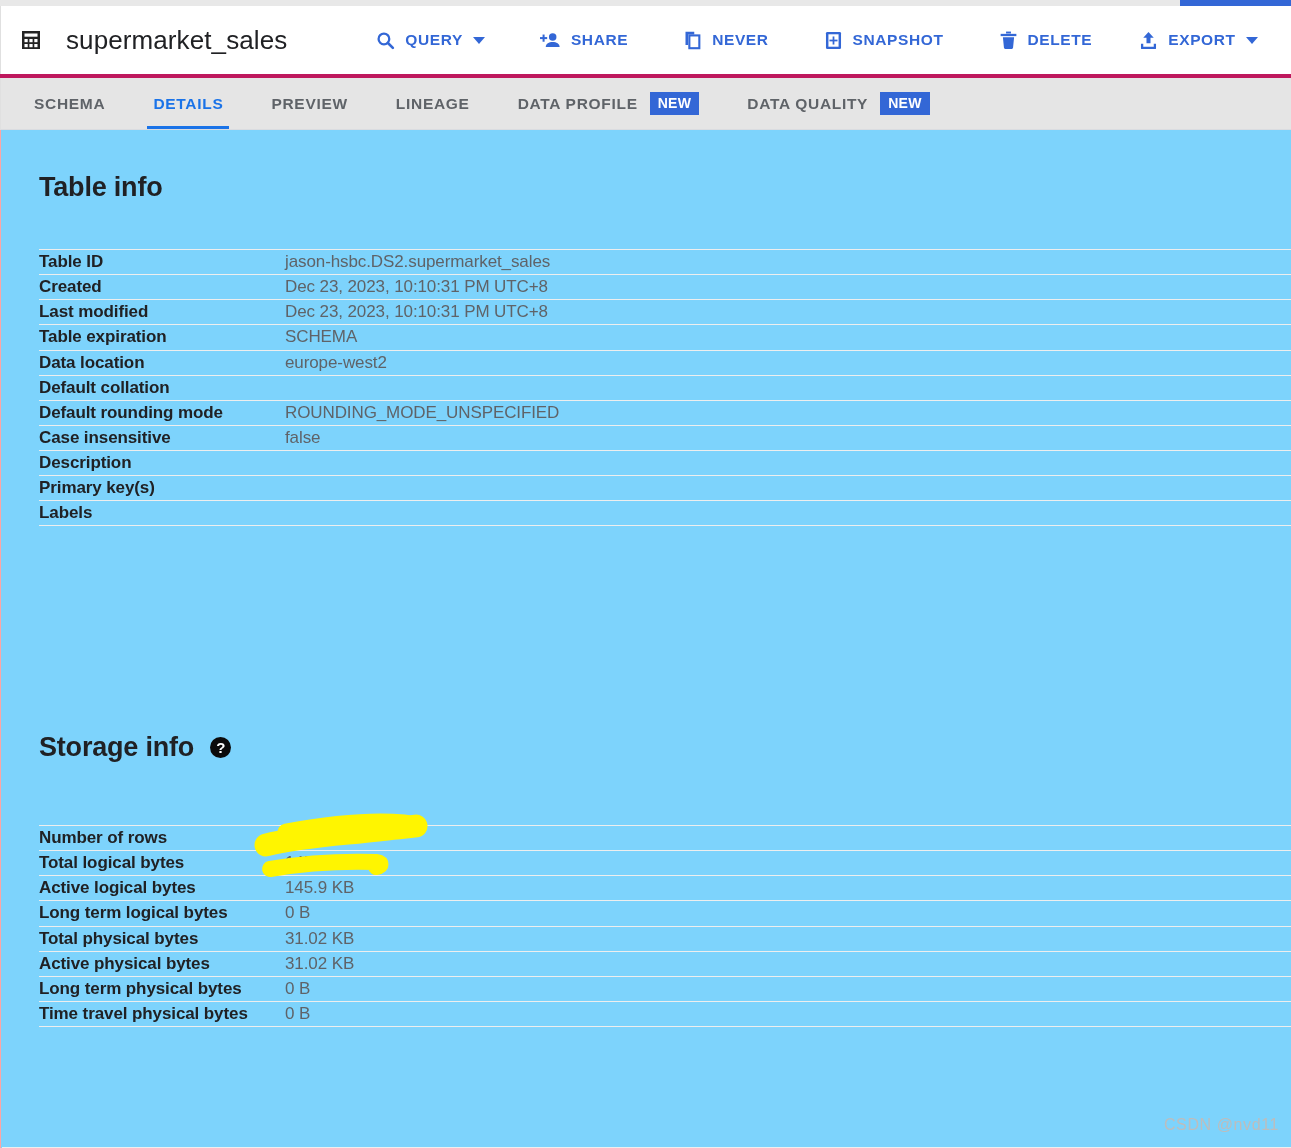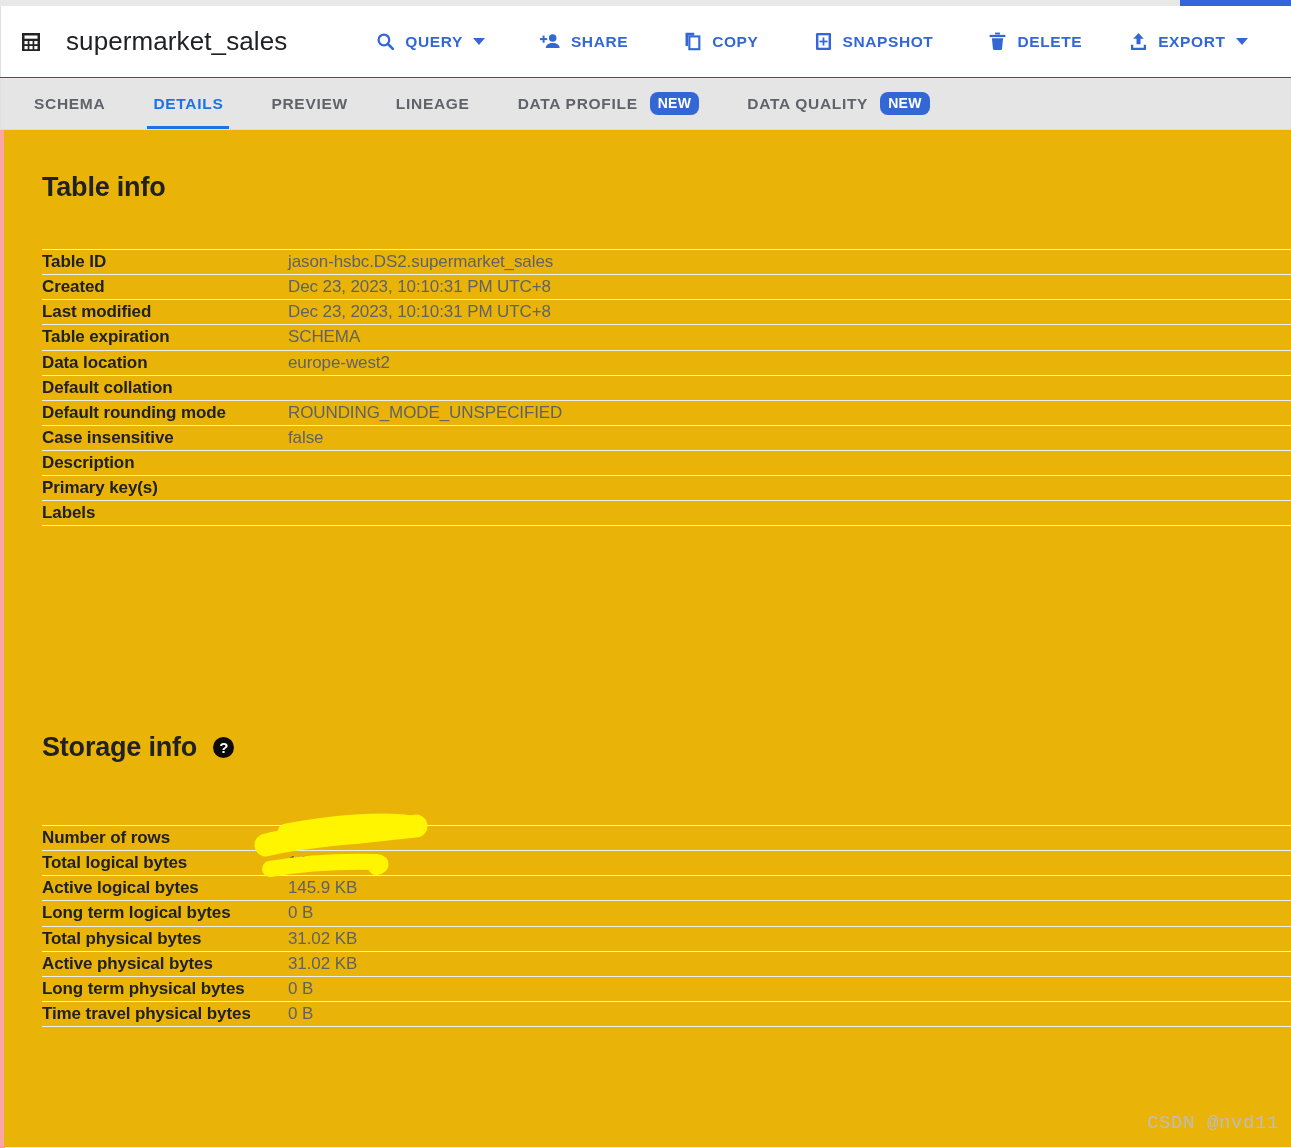--- a/index.html
+++ b/index.html
@@ -27,21 +27,21 @@
     position: absolute; top: 0; right: 0;
     width: 111px; height: 6px;
     background: #3367d6;
   }
 
   
   #header {
     position: absolute; top: 6px; left: 0;
     width: 1291px; height: 72px;
     background: #fff;
-    border-bottom: 1px solid #be185d;
+    border-bottom: 4px solid #be185d;
     display: flex; align-items: center;
   }
   #header .leftpad { width: 9px; height: 100%; border-left: 1px solid #e0e0e0; }
 
   .tbl-icon {
     margin-left: 9px;
     width: 26px; height: 26px;
     display: flex; align-items: center; justify-content: center;
     color: #242424;
   }
@@ -110,32 +110,32 @@
     height: 3px; background: #1a73e8;
   }
   .badge-new {
     display: inline-block;
     margin-left: 12px;
     background: #3367d6;
     color: #fff;
     font-size: 14px;
     font-weight: 600;
     letter-spacing: .3px;
-    border-radius: 8px;
+    border-radius: 0;
     padding: 4px 8px 5px 8px;
     line-height: 1;
   }
 
   
   #content {
     position: absolute;
     top: 130px; left: 0;
     width: 1291px; height: 1018px;
-    border-left: 4px solid #fca5a5;
-    background: #eab308;
+    border-left: 1px solid #fca5a5;
+    background: #7dd3fc;
     overflow: hidden;
   }
   .section-title {
     font-size: 27px;
     font-weight: 700;
     color: #202124;
     letter-spacing: -.2px;
     display: flex; align-items: center;
   }
   .help-dot {
@@ -189,24 +189,24 @@
     position: absolute; top: 0; left: 0;
     width: 1291px; height: 1148px;
     pointer-events: none;
     z-index: 20;
   }
 
   
   #watermark {
     position: absolute;
     right: 12px; bottom: 14px;
-    font-size: 19px;
+    font-size: 16px;
     color: #bdbdbd;
     letter-spacing: .6px;
-    font-family: Liberation Mono, monospace;
+    font-family: Liberation Sans, sans-serif;
     z-index: 25;
   }
   #bottom-rule {
     position: absolute;
     left: 1px; right: 0; bottom: 0;
     height: 1px; background: #eeeeee;
     z-index: 5;
   }
 </style>
 </head>
@@ -263,21 +263,21 @@
 
     <div class="gap-lg"></div>
 
     <button class="act">
       <span class="ic">
         <svg width="21" height="21" viewBox="0 0 24 24" aria-hidden="true">
           <path d="M4 2h10v3H7v12H4z" fill="#3367d6"></path>
           <rect x="8.4" y="6.2" width="11.4" height="14.6" fill="none" stroke="#3367d6" stroke-width="2.4"></rect>
         </svg>
       </span>
-      <span>COPY</span>
+      <span>NEVER</span>
     </button>
 
     <div class="gap-lg"></div>
 
     <button class="act">
       <span class="ic">
         <svg width="21" height="21" viewBox="0 0 24 24" aria-hidden="true">
           <rect x="3.4" y="2.2" width="17.2" height="19.6" rx="1.6" fill="#3367d6"></rect>
           <rect x="6.2" y="4.9" width="11.6" height="14.2" fill="#ffffff"></rect>
           <rect x="11" y="7.4" width="2" height="9.2" fill="#3367d6"></rect>

